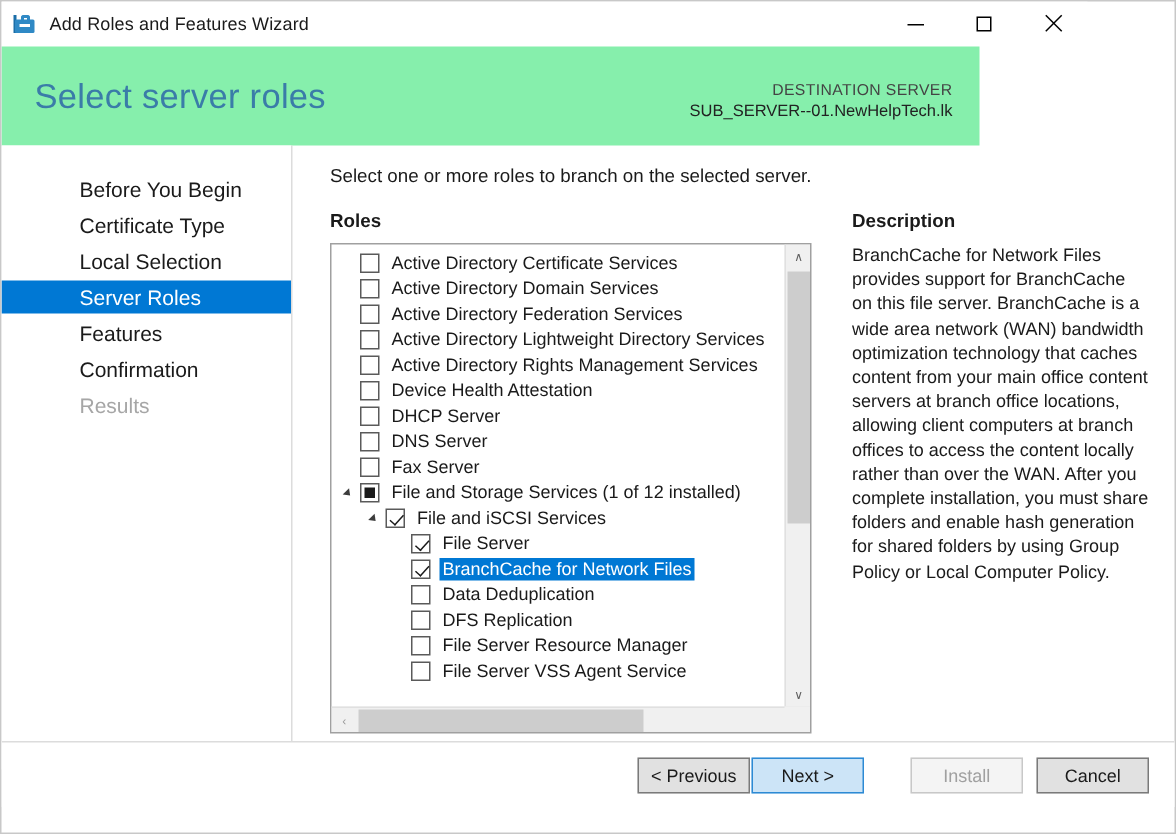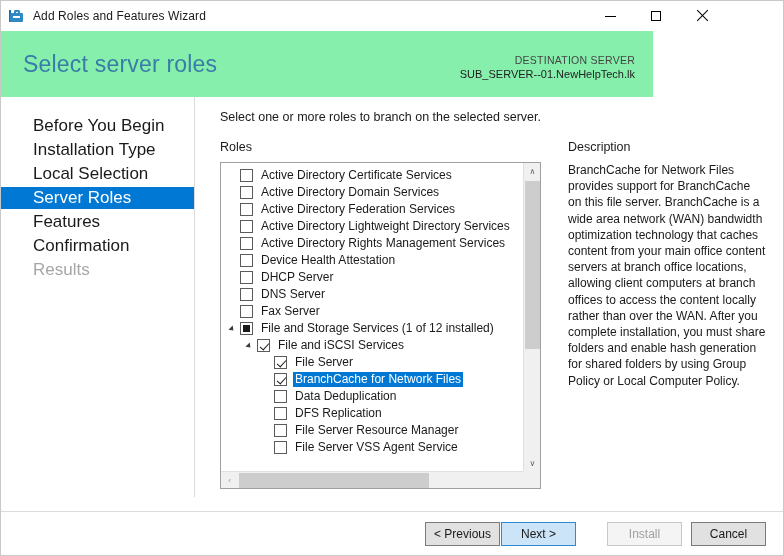--- a/index.html
+++ b/index.html
@@ -111,22 +111,22 @@
   }
 
   
   .sidebar {
     position: absolute; left: 0; top: 96px;
     width: 193px; height: 416px;
     background: #ffffff;
   }
   .nav-item {
     height: 22px; line-height: 22px;
-    padding-left: 32px;
-    font-size: 17px; color: #1a1a1a;
+    padding-left: 52px;
+    font-size: 14px; color: #1a1a1a;
     white-space: nowrap; cursor: default;
     margin-bottom: 2px;
   }
   .nav-item.first { margin-top: 18px; }
   .nav-item.selected {
     background: #0078d4; color: #ffffff;
   }
   .nav-item.disabled { color: #a6a6a6; }
   .sidebar-divider {
     position: absolute; left: 193px; top: 96px;
@@ -139,21 +139,21 @@
     position: absolute; left: 193px; top: 96px;
     width: 589px; height: 416px;
   }
   .instruction {
     position: absolute; left: 26px; top: 13px;
     font-size: 12.5px; color: #1a1a1a;
     white-space: nowrap;
   }
   .col-head {
     position: absolute;
-    font-size: 12.5px; color: #1a1a1a; font-weight: normal;
+    font-size: 12.5px; color: #1a1a1a; font-weight: bold;
     white-space: nowrap;
   }
   .col-head.roles { left: 26px; top: 43px; }
   .col-head.desc  { left: 374px; top: 43px; }
 
   
   .listbox {
     position: absolute; left: 26px; top: 65px;
     width: 321px; height: 327px;
     border: 1px solid #a0a0a0;
@@ -265,21 +265,21 @@
     position: absolute; left: 374px; top: 65px;
     width: 198px;
   }
   .desc-text {
     font-size: 12px; color: #1a1a1a;
     line-height: 16.2px;
   }
 
   
   .footer {
-    position: absolute; left: 0; bottom: 0;
+    position: absolute; left: 0; bottom: 17px;
     width: 784px; height: 44px;
     background: #ffffff;
     border-top: 1px solid #dcdcdc;
   }
   .btn {
     position: absolute; top: 10px;
     width: 75px; height: 24px;
     font-size: 12px;
     font-family: "Liberation Sans", sans-serif;
     background: #e1e1e1;
@@ -323,21 +323,21 @@
   <div class="page-header">
     <div class="page-title">Select server roles</div>
     <div class="dest-block">
       <div class="dest-label">DESTINATION SERVER</div>
       <div class="dest-value">SUB_SERVER--01.NewHelpTech.lk</div>
     </div>
   </div>
 
   <div class="sidebar" id="sidebar">
       <div class="nav-item first">Before You Begin</div>
-      <div class="nav-item">Installation Type</div>
+      <div class="nav-item">Certificate Type</div>
       <div class="nav-item">Local Selection</div>
       <div class="nav-item selected">Server Roles</div>
       <div class="nav-item">Features</div>
       <div class="nav-item">Confirmation</div>
       <div class="nav-item disabled">Results</div>
     </div>
   <div class="sidebar-divider"></div>
 
   <div class="content">
     <div class="instruction">Select one or more roles to branch on the selected server.</div>

